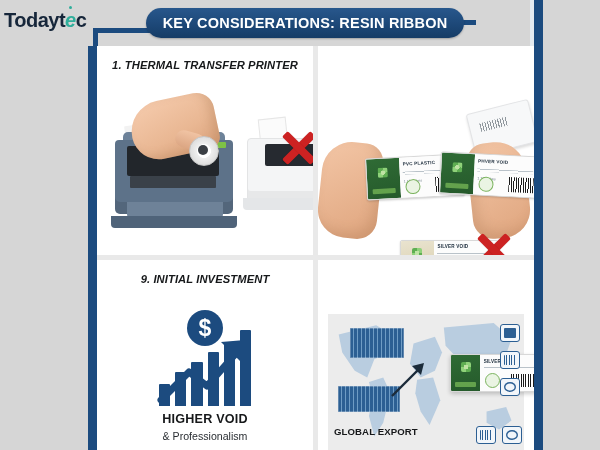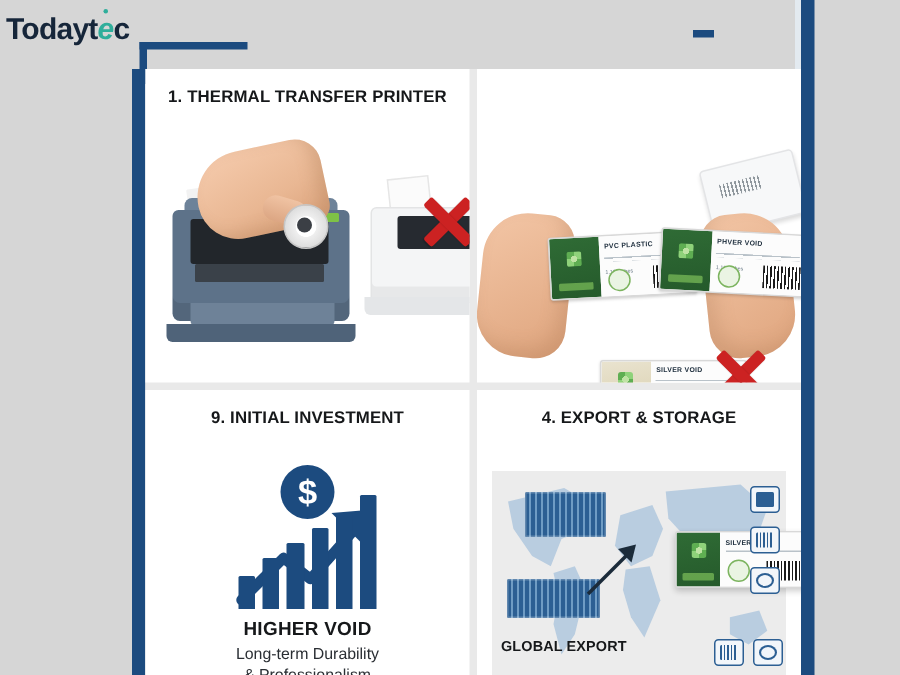--- a/index.html
+++ b/index.html
@@ -39,21 +39,21 @@
   .banner-text{color:#ffffff;font-size:14.5px;font-weight:700;letter-spacing:.2px;
                white-space:nowrap;}
   .banner-tail{position:absolute;left:462px;top:20px;width:14px;height:5px;background:#1c4b7f;}
 
   
   .card{position:absolute;left:97px;top:46px;width:437px;height:404px;background:#e9e9e9;}
   .grid{position:absolute;inset:0;display:grid;
         grid-template-columns:1fr 1fr;grid-template-rows:209px 1fr;gap:5px;}
   .quad{background:#ffffff;position:relative;overflow:hidden;}
   .q-title{position:absolute;left:0;right:0;top:12px;text-align:center;
-           font-size:11.2px;font-weight:700;color:#16181a;letter-spacing:.1px;line-height:1.32;}
+           font-size:11.2px;font-weight:700;color:#16181a;letter-spacing:.1px;line-height:1.32;font-style:italic;}
   .q-title .sub{display:block;font-size:10.6px;}
   .q-art{position:absolute;left:0;right:0;bottom:0;top:34px;}
 
   
   .p-blue{position:absolute;left:18px;top:60px;width:118px;height:74px;background:#5d7289;
           border-radius:4px 4px 5px 5px;
           box-shadow:inset 0 -12px 0 rgba(0,0,0,.10);}
   .p-blue-top{position:absolute;left:26px;top:52px;width:102px;height:22px;background:#6d8299;
               border-radius:5px 5px 0 0;}
   .p-blue-slot{position:absolute;left:30px;top:66px;width:92px;height:30px;background:#22262b;
@@ -180,20 +180,23 @@
     <span class="lg-a">Todayt</span><span class="lg-e">e</span><span class="lg-a">c</span>
     <span class="lg-dot"></span>
   </div>
 
   <div class="bar-left"></div>
   <div class="bar-right"></div>
   <div class="elbow-h"></div>
   <div class="elbow-v"></div>
   <div class="banner-tail"></div>
 
+  <div class="banner">
+    <span class="banner-text">KEY CONSIDERATIONS: RESIN RIBBON</span>
+  </div>
 
   <div class="card">
     <div class="grid">
 
       <div class="quad">
         <div class="q-title">1. THERMAL TRANSFER PRINTER</div>
         <div class="q-art">
           <div class="p-paper"></div>
           <div class="p-blue-top"></div>
           <div class="p-blue"></div>
@@ -281,29 +284,27 @@
           <div class="bars">
             <i style="height:22px"></i>
               <i style="height:34px"></i>
               <i style="height:44px"></i>
             <i style="height:54px"></i>
               <i style="height:64px"></i>
               <i style="height:76px"></i>
           </div>
           <div class="cost">HIGHER VOID</div>
           <div class="cost-sub">
-            <div>Long-term Durability</div>
             <div>&amp; Professionalism</div>
           </div>
         </div>
       </div>
 
       <div class="quad">
         <div class="q-title">
-          <span>4. EXPORT &amp; STORAGE</span>
         </div>
         <div class="q-art" style="top:48px">
           <div class="map-wrap">
             <svg viewBox="0 0 220 120" preserveAspectRatio="none" aria-hidden="true">
               <g fill="#b9cde0">
                 <path d="M12 18 L54 10 L76 20 L70 34 L52 40 L44 56 L30 50 L16 34 Z"></path>
                 <path d="M46 60 L62 56 L70 70 L62 96 L52 108 L46 90 L50 74 Z"></path>
                 <path d="M96 26 L120 20 L128 34 L120 50 L104 56 L92 44 Z"></path>
                 <path d="M100 58 L118 56 L126 76 L114 98 L104 86 L98 70 Z"></path>
                 <path d="M130 12 L186 8 L206 22 L198 40 L172 46 L146 40 L132 28 Z"></path>

